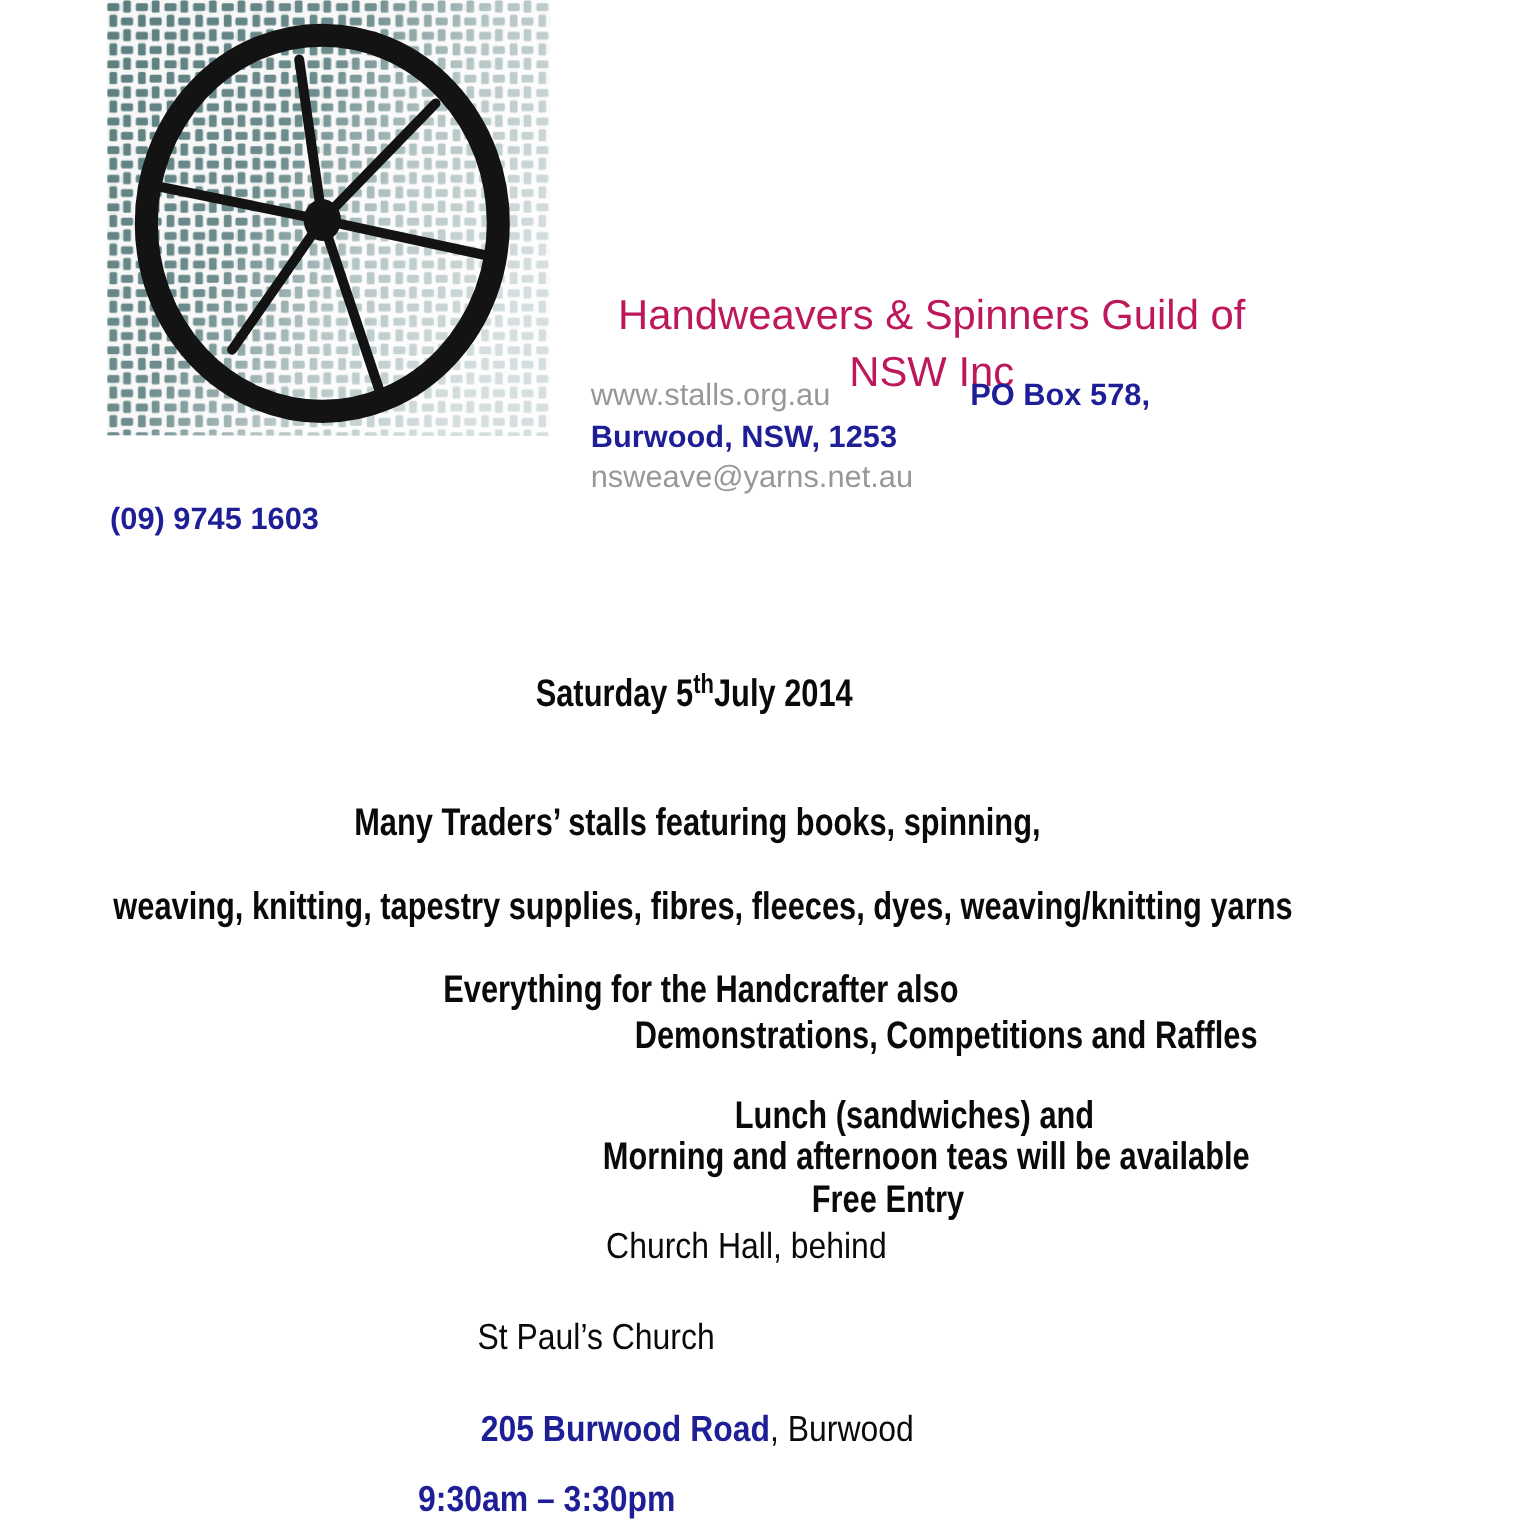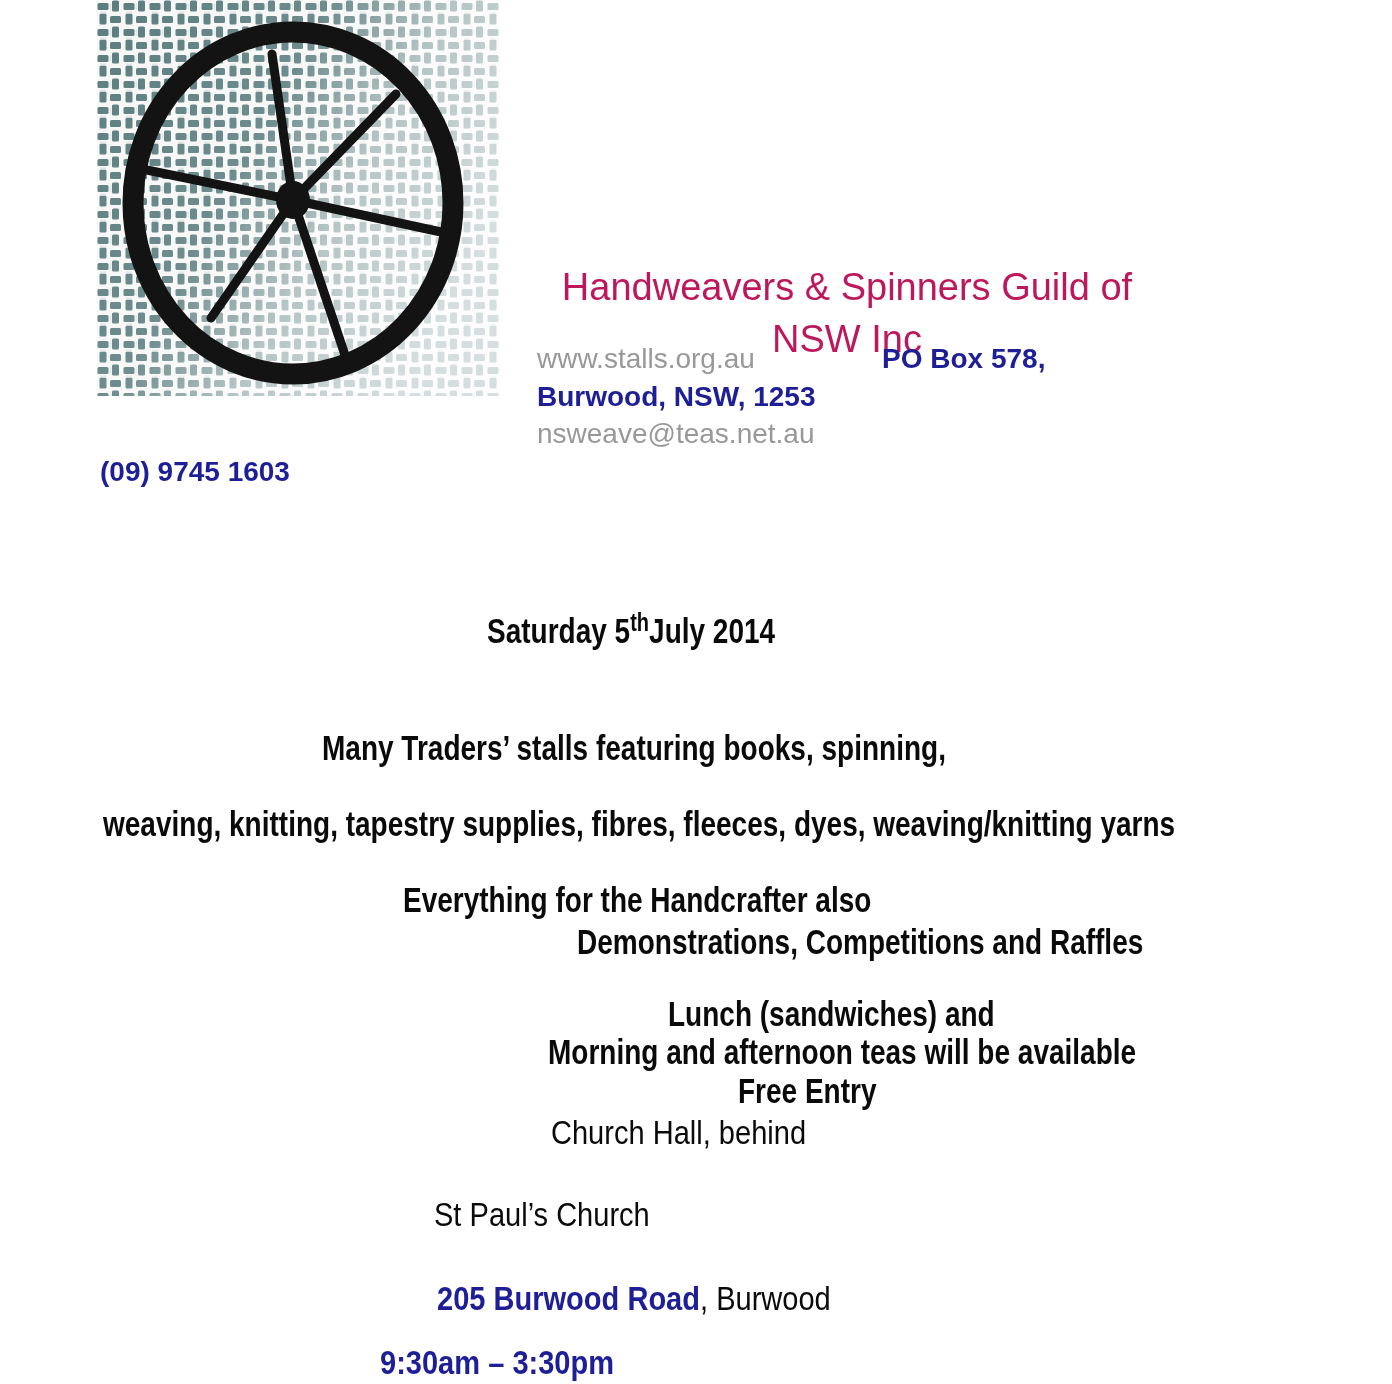--- a/index.html
+++ b/index.html
@@ -58,21 +58,21 @@
     <ellipse cx="196" cy="203" rx="160" ry="171" fill="none" stroke="#131313" stroke-width="21"></ellipse>
     <ellipse cx="196" cy="200" rx="17" ry="19" fill="#131313"></ellipse>
   </svg>
 </div>
 
 <div class="abs title" style="left:537px;top:261px;">Handweavers &amp; Spinners Guild of NSW Inc</div>
 
 <div class="abs contact gray" style="left:537px;top:343px;">www.stalls.org.au</div>
 <div class="abs contact navy" style="left:882px;top:343px;">PO Box 578,</div>
 <div class="abs contact navy" style="left:537px;top:381px;">Burwood, NSW, 1253</div>
-<div class="abs contact gray" style="left:537px;top:418px;">nsweave@teas.net.au</div>
+<div class="abs contact gray" style="left:537px;top:418px;">nsweave@yarns.net.au</div>
 <div class="abs contact navy" style="left:100px;top:456px;">(09) 9745 1603</div>
 
 <div class="abs cond b blk" style="left:487px;top:611px;">
   <span>Saturday 5</span><span class="sup">th</span><span>July 2014</span>
 </div>
 
 <div class="abs cond b blk" style="left:322px;top:728px;">Many Traders’ stalls featuring books, spinning,</div>
 <div class="abs cond b blk" style="left:103px;top:804px;">weaving, knitting, tapestry supplies, fibres, fleeces, dyes, weaving/knitting yarns</div>
 <div class="abs cond b blk" style="left:403px;top:880px;">Everything for the Handcrafter also</div>
 <div class="abs cond b blk" style="left:577px;top:922px;">Demonstrations, Competitions and Raffles</div>

